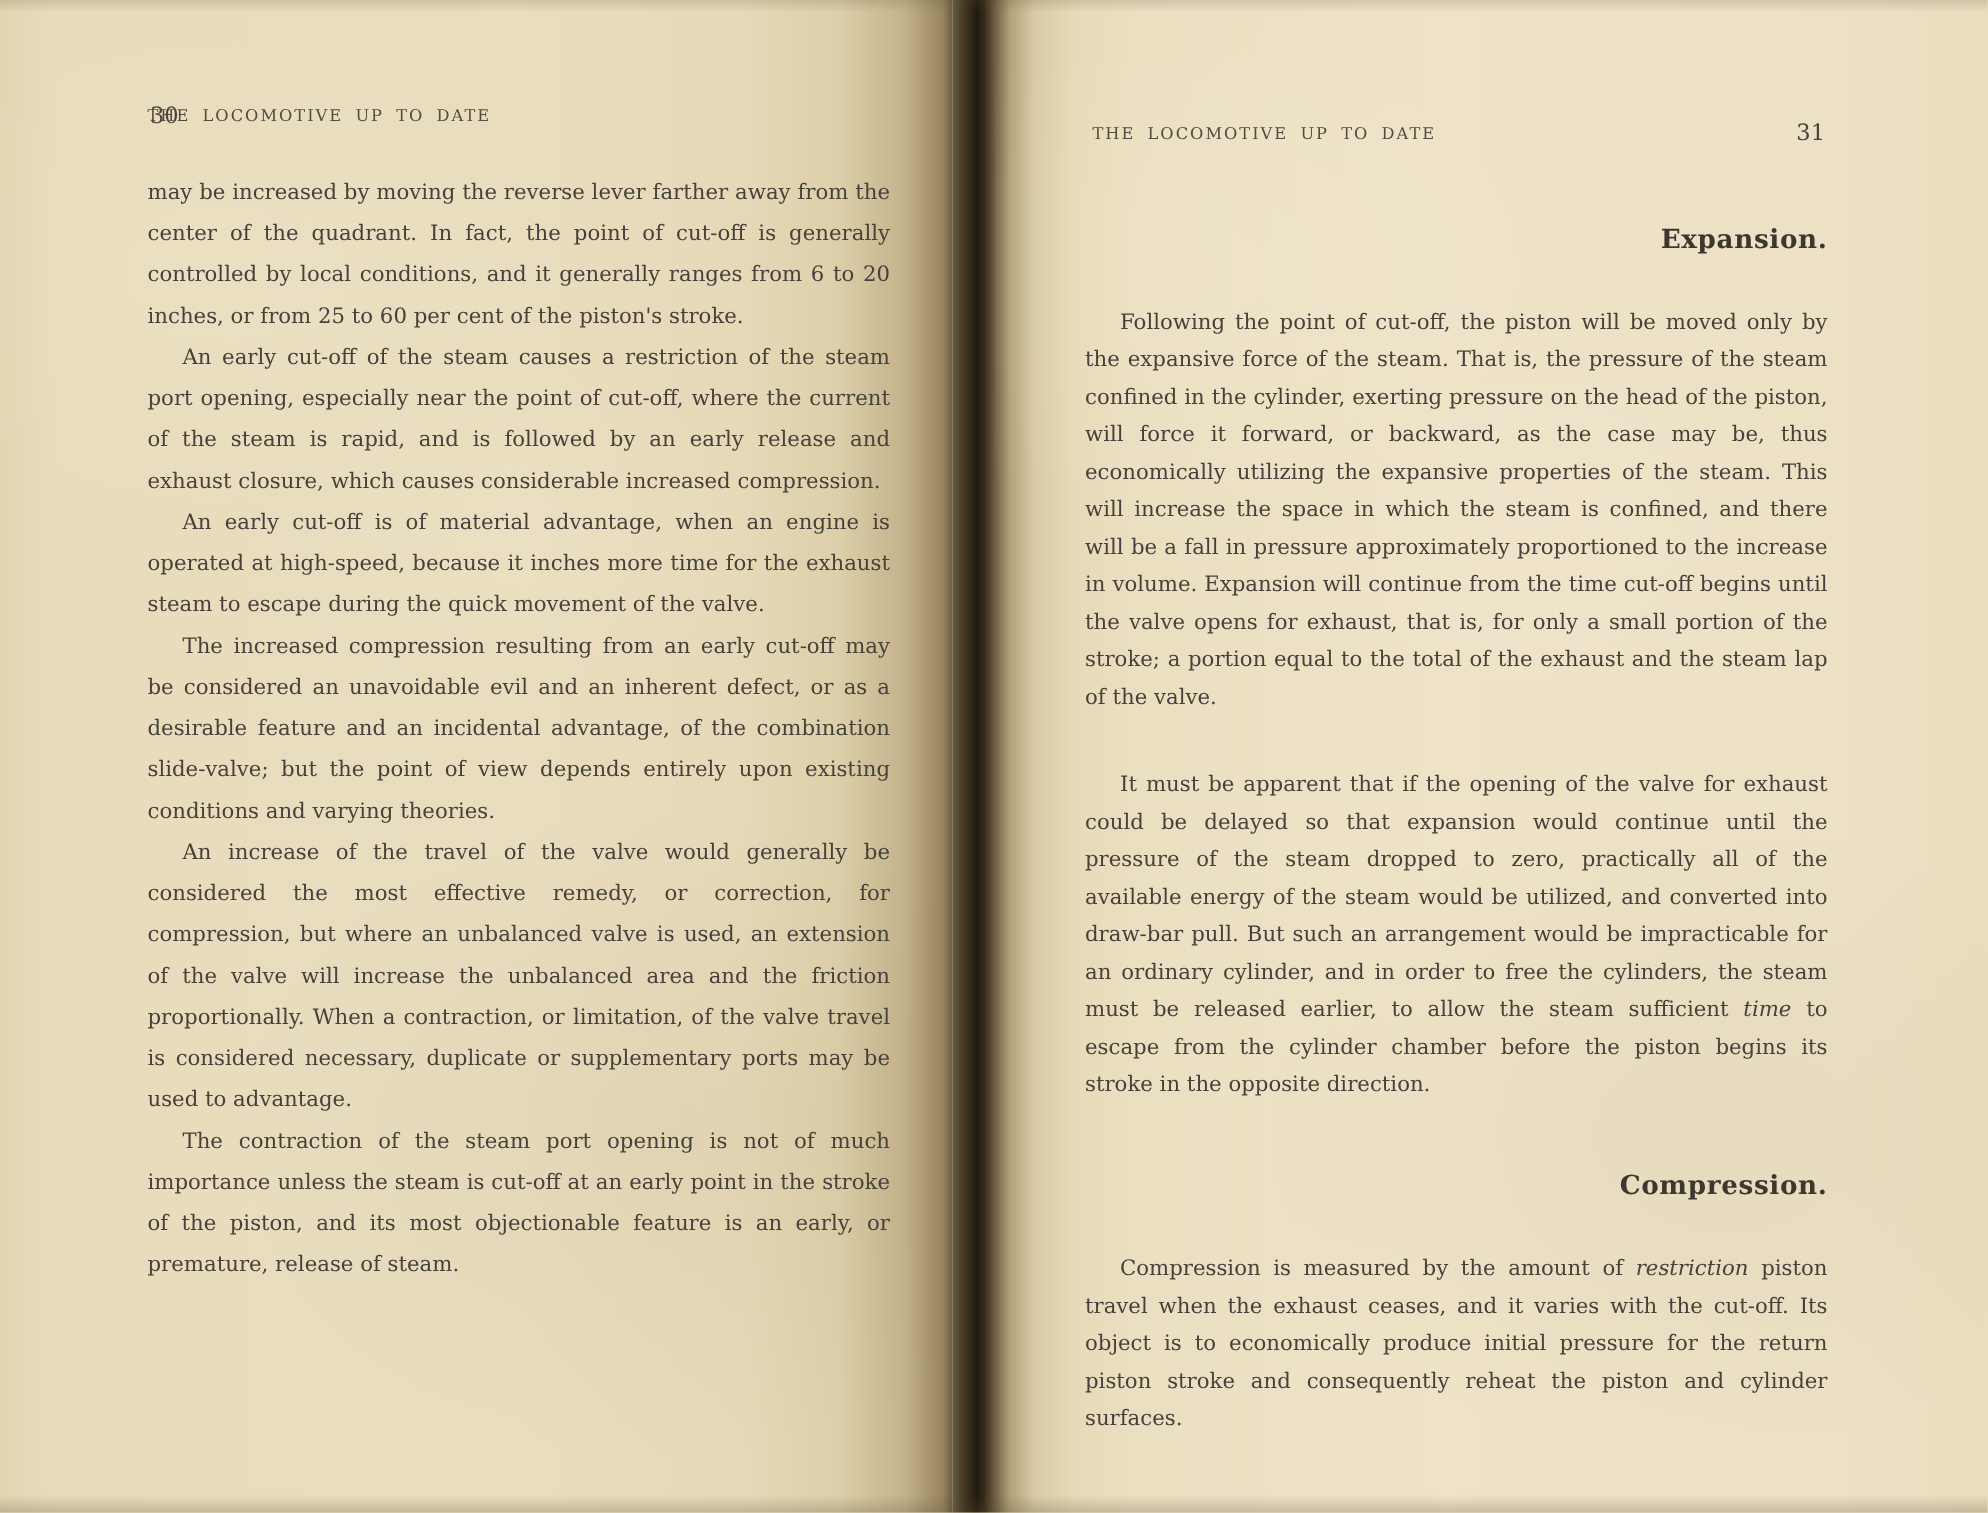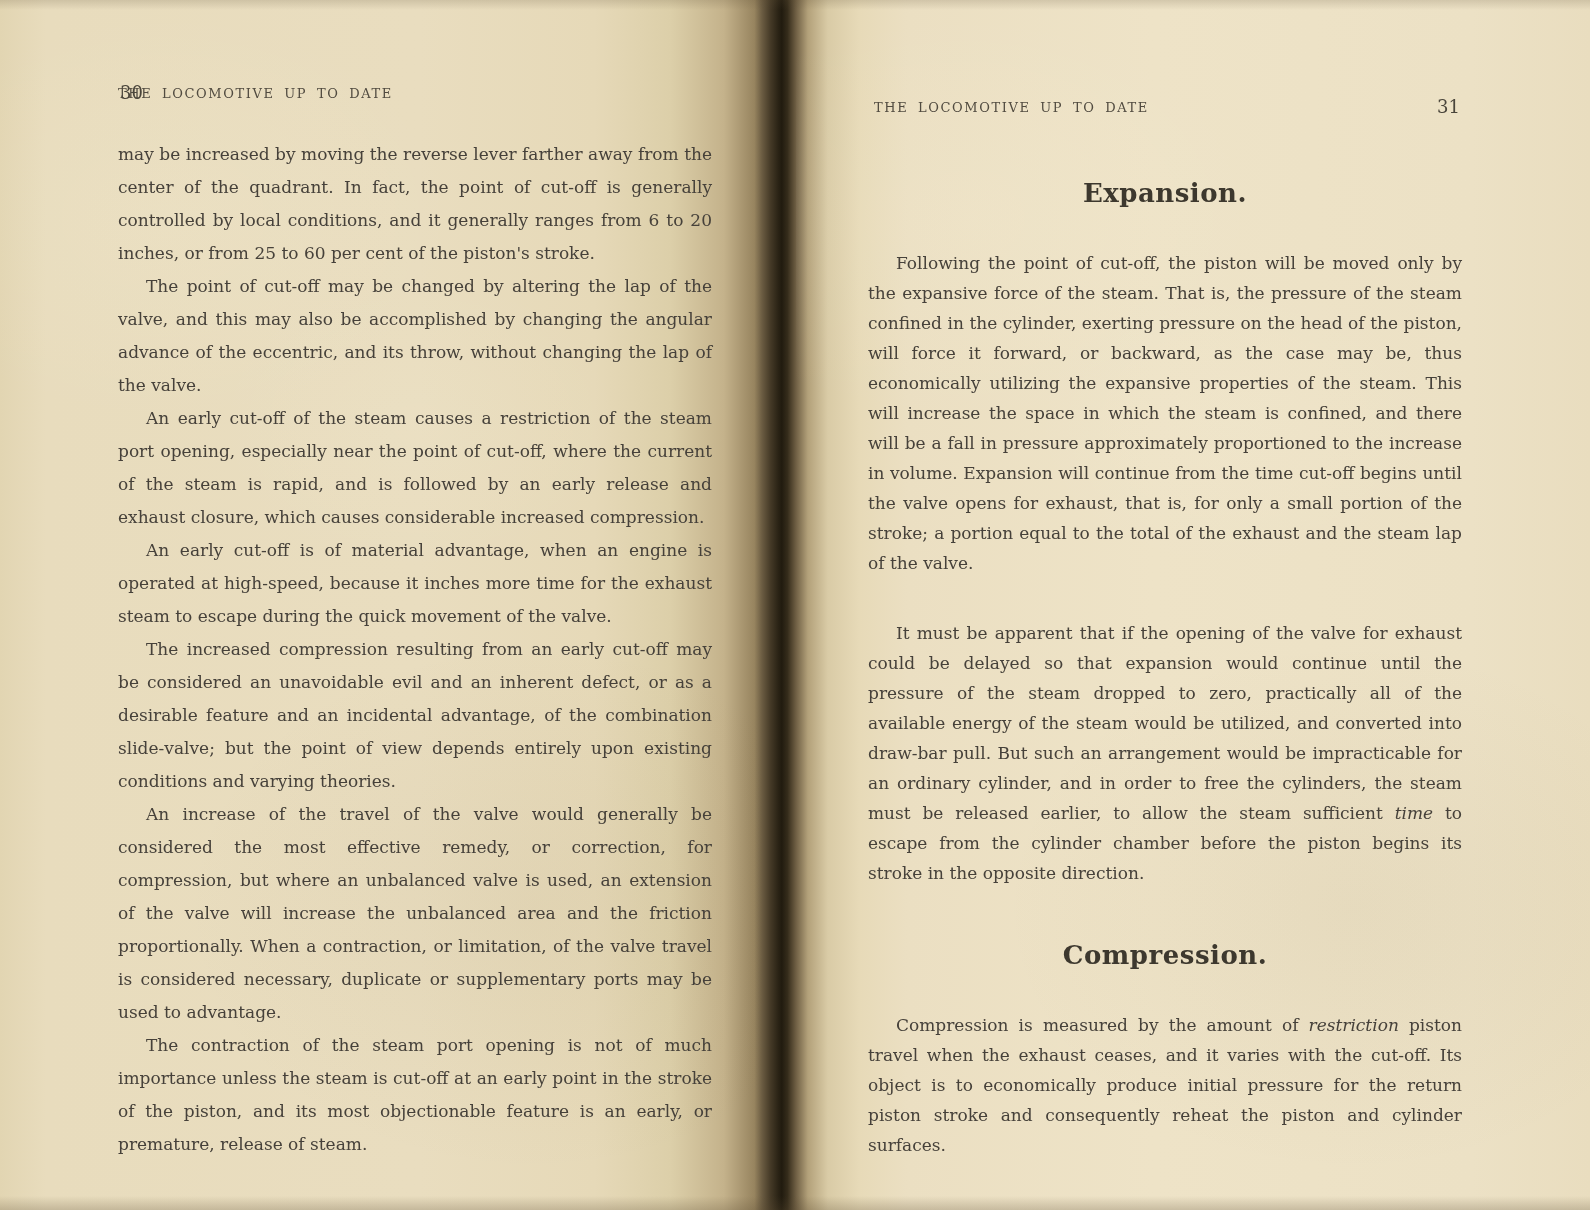--- a/index.html
+++ b/index.html
@@ -69,22 +69,22 @@
     line-height: 33px;
     text-align: justify;
     color: #46413a;
   }
   .body-left { margin-top: 28px; }
   .body-right p { line-height: 30px; margin-top: 40px; }
   p.indent { text-indent: 28px; }
   i { font-style: italic; }
 
   .secheading {
-    margin: 0; text-align: center;
-    font-size: 26px; font-weight: bold; color: #3d382e;
+    margin: 0; text-align: right;
+    font-size: 21px; font-weight: bold; color: #3d382e;
     letter-spacing: 0.5px;
   }
   .secheading-expansion   { margin-top: 54px; margin-bottom: 18px; }
   .secheading-compression { margin-top: 52px; margin-bottom: 16px; }
 
   
   .page::after {
     content: ""; position: absolute; inset: 0; pointer-events: none;
     background:
       radial-gradient(ellipse 420px 300px at 22% 18%, rgba(255,250,230,0.10), rgba(0,0,0,0) 70%),
@@ -101,21 +101,20 @@
   <div class="spine"></div>
   <div class="page page-right"></div>
 
   <div class="content content-left">
     <div class="runhead">
       <span class="pagenum pagenum-left">30</span>
       <span class="runtitle">THE LOCOMOTIVE UP TO DATE</span>
     </div>
     <div class="bodytext body-left">
       <p>may be increased by moving the reverse lever farther away from the center of the quadrant.  In fact, the point of cut-off is generally controlled by local conditions, and it generally ranges from 6 to 20 inches, or from 25 to 60 per cent of the piston's stroke.</p>
-      <p class="indent">The point of cut-off may be changed by altering the lap of the valve, and this may also be accomplished by changing the angular advance of the eccentric, and its throw, without changing the lap of the valve.</p>
       <p class="indent">An early cut-off of the steam causes a restriction of the steam port opening, especially near the point of cut-off, where the current of the steam is rapid, and is followed by an early release and exhaust closure, which causes considerable increased compression.</p>
       <p class="indent">An early cut-off is of material advantage, when an engine is operated at high-speed, because it inches more time for the exhaust steam to escape during the quick movement of the valve.</p>
       <p class="indent">The increased compression resulting from an early cut-off may be considered an unavoidable evil and an inherent defect, or as a desirable feature and an incidental advantage, of the combination slide-valve; but the point of view depends entirely upon existing conditions and varying theories.</p>
       <p class="indent">An increase of the travel of the valve would generally be considered the most effective remedy, or correction, for compression, but where an unbalanced valve is used, an extension of the valve will increase the unbalanced area and the friction proportionally. When a contraction, or limitation, of the valve travel is considered necessary, duplicate or supplementary ports may be used to advantage.</p>
       <p class="indent">The contraction of the steam port opening is not of much importance unless the steam is cut-off at an early point in the stroke of the piston, and its most objectionable feature is an early, or premature, release of steam.</p>
     </div>
   </div>
 
   <div class="content content-right">
     <div class="runhead runhead-right">

